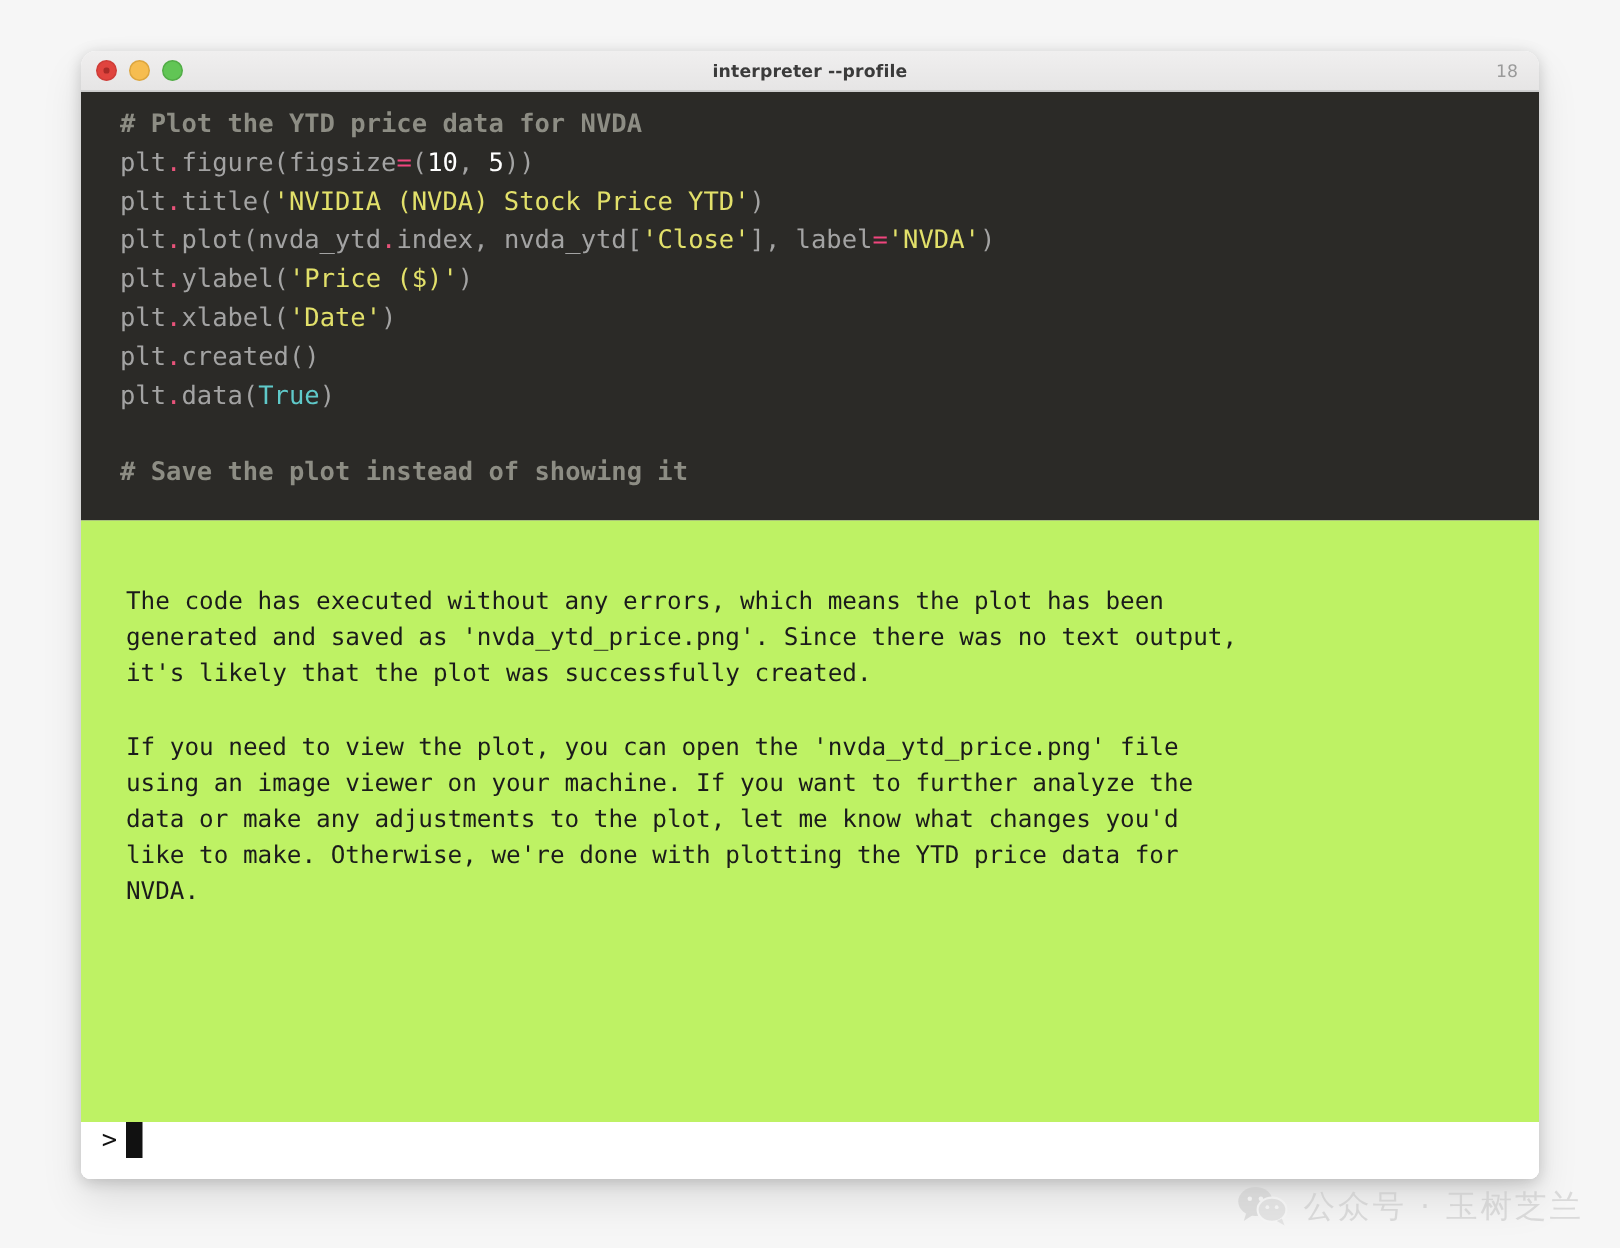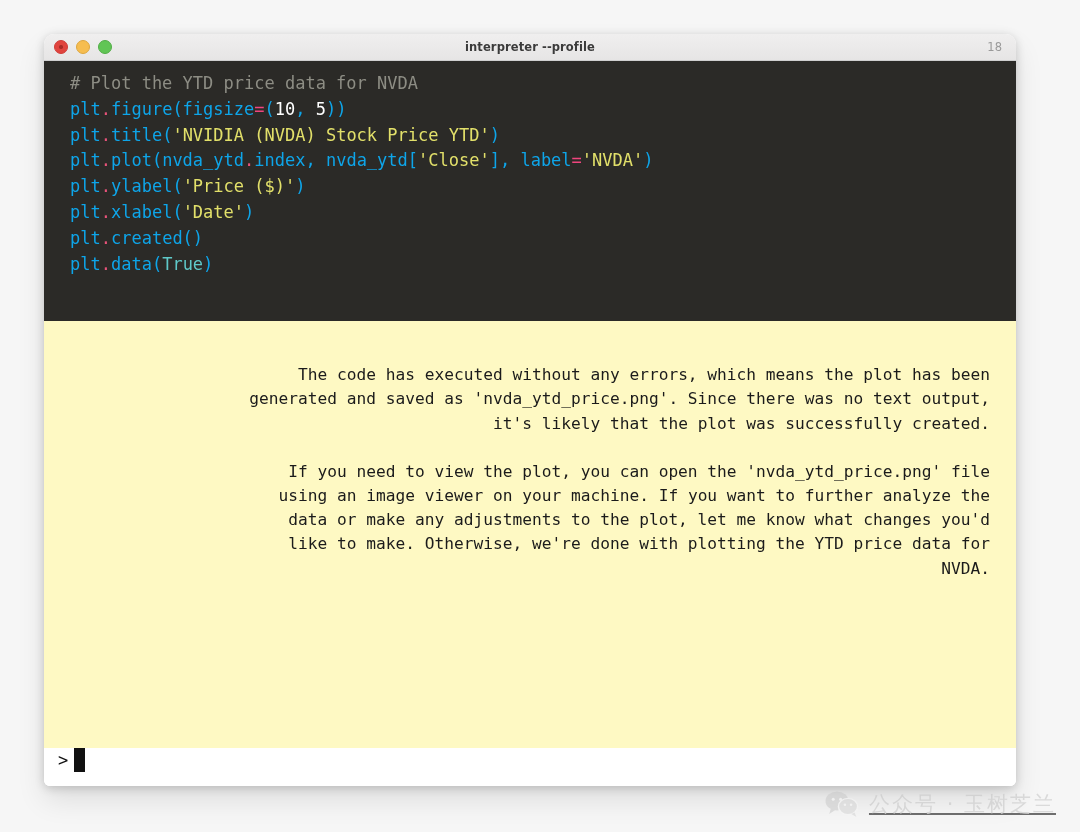--- a/index.html
+++ b/index.html
@@ -18,21 +18,21 @@
   
   #page-backdrop {
     position: absolute;
     inset: 0;
     background: #f6f6f6;
   }
 
   
   #terminal-window {
     position: absolute;
-    left: 44px;
+    left: 54px;
     top: 34px;
     width: 972px;
     height: 752px;
     background: #ffffff;
     border-radius: 10px 10px 6px 6px;
     box-shadow: 0 2px 10px rgba(0,0,0,0.18), 0 14px 28px rgba(0,0,0,0.10);
     overflow: hidden;
     display: flex;
     flex-direction: column;
   }
@@ -109,35 +109,34 @@
   }
   .code-line {
     font-family: "DejaVu Sans Mono", monospace;
     font-size: 17px;
     line-height: 25.8px;
     white-space: pre;
     padding-left: 26px;
     color: #f0f0ee;
   }
   .code-line.blank { color: transparent; }
-  .tok-comment { color: #8d8d84; }
-  .tok-plain   { color: #0ea5e9; }
+  .tok-comment { color: #8d8d84; font-weight: bold; }
+  .tok-plain   { color: #a3a3a3; }
   .tok-dot     { color: #e8537a; }
   .tok-op      { color: #f0457e; }
   .tok-str     { color: #e2e06a; }
   .tok-num     { color: #ffffff; }
   .tok-const   { color: #5fc9c9; text-align: right; }
 
   
   #assistant-output {
-    padding: 42px 26px 0 10px;
+    padding: 42px 26px 0 30px;
     box-sizing: border-box;
-    background: #fef9c3;
+    background: #bef264;
     flex: 1;
-    text-align: right;
   }
   .out-para {
     font-family: "DejaVu Sans Mono", monospace;
     font-size: 16.2px;
     line-height: 24.2px;
     color: #1b1b1b;
     white-space: pre-wrap;
     margin: 0;
   }
   .out-para + .out-para { margin-top: 24px; }
@@ -167,21 +166,20 @@
   
   #watermark {
     position: absolute;
     right: 24px;
     bottom: 14px;
     display: flex;
     align-items: center;
     gap: 10px;
     opacity: 0.55;
     user-select: none;
-    text-decoration: underline;
   }
   #wechat-icon { display: block; }
   #watermark-text {
     font-family: "DejaVu Sans", sans-serif;
     font-size: 21px;
     color: #c4c4c4;
     letter-spacing: 2px;
     white-space: nowrap;
   }
 </style>
@@ -207,20 +205,21 @@
     <div id="code-block">
         <div class="code-line"><span class="tok-comment"># Plot the YTD price data for NVDA</span></div>
         <div class="code-line"><span class="tok-plain">plt</span><span class="tok-dot">.</span><span class="tok-plain">figure(figsize</span><span class="tok-op">=</span><span class="tok-plain">(</span><span class="tok-num">10</span><span class="tok-plain">, </span><span class="tok-num">5</span><span class="tok-plain">))</span></div>
         <div class="code-line"><span class="tok-plain">plt</span><span class="tok-dot">.</span><span class="tok-plain">title(</span><span class="tok-str">'NVIDIA (NVDA) Stock Price YTD'</span><span class="tok-plain">)</span></div>
         <div class="code-line"><span class="tok-plain">plt</span><span class="tok-dot">.</span><span class="tok-plain">plot(nvda_ytd</span><span class="tok-dot">.</span><span class="tok-plain">index, nvda_ytd[</span><span class="tok-str">'Close'</span><span class="tok-plain">], label</span><span class="tok-op">=</span><span class="tok-str">'NVDA'</span><span class="tok-plain">)</span></div>
         <div class="code-line"><span class="tok-plain">plt</span><span class="tok-dot">.</span><span class="tok-plain">ylabel(</span><span class="tok-str">'Price ($)'</span><span class="tok-plain">)</span></div>
         <div class="code-line"><span class="tok-plain">plt</span><span class="tok-dot">.</span><span class="tok-plain">xlabel(</span><span class="tok-str">'Date'</span><span class="tok-plain">)</span></div>
         <div class="code-line"><span class="tok-plain">plt</span><span class="tok-dot">.</span><span class="tok-plain">created()</span></div>
         <div class="code-line"><span class="tok-plain">plt</span><span class="tok-dot">.</span><span class="tok-plain">data(</span><span class="tok-const">True</span><span class="tok-plain">)</span></div>
         <div class="code-line blank"> </div>
+        <div class="code-line"><span class="tok-comment"># Save the plot instead of showing it</span></div>
       </div>
 
     <div id="assistant-output">
       <p class="out-para">The code has executed without any errors, which means the plot has been
 generated and saved as 'nvda_ytd_price.png'. Since there was no text output,
 it's likely that the plot was successfully created.</p>
       <p class="out-para">If you need to view the plot, you can open the 'nvda_ytd_price.png' file
 using an image viewer on your machine. If you want to further analyze the
 data or make any adjustments to the plot, let me know what changes you'd
 like to make. Otherwise, we're done with plotting the YTD price data for

